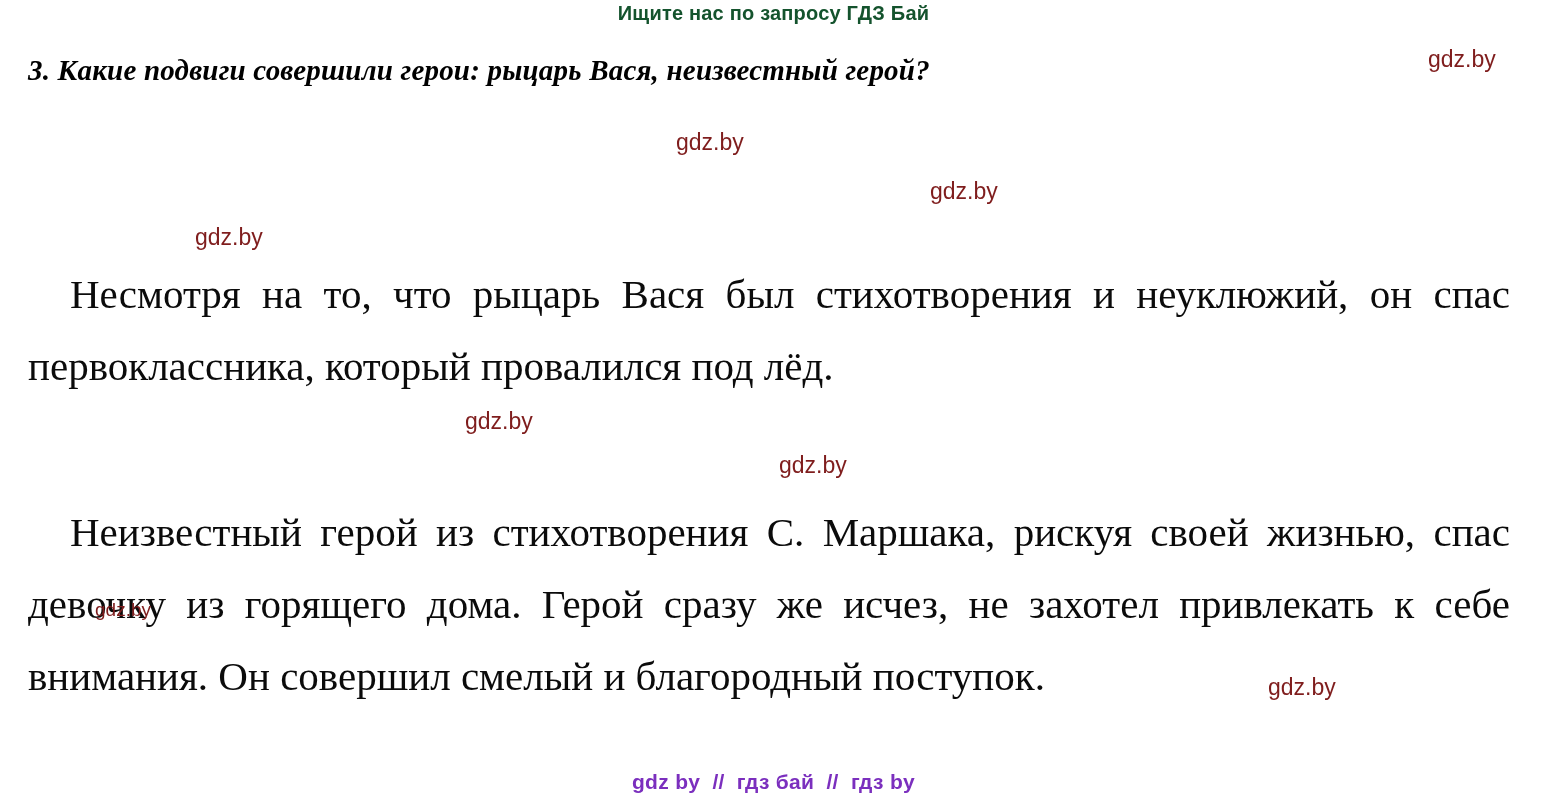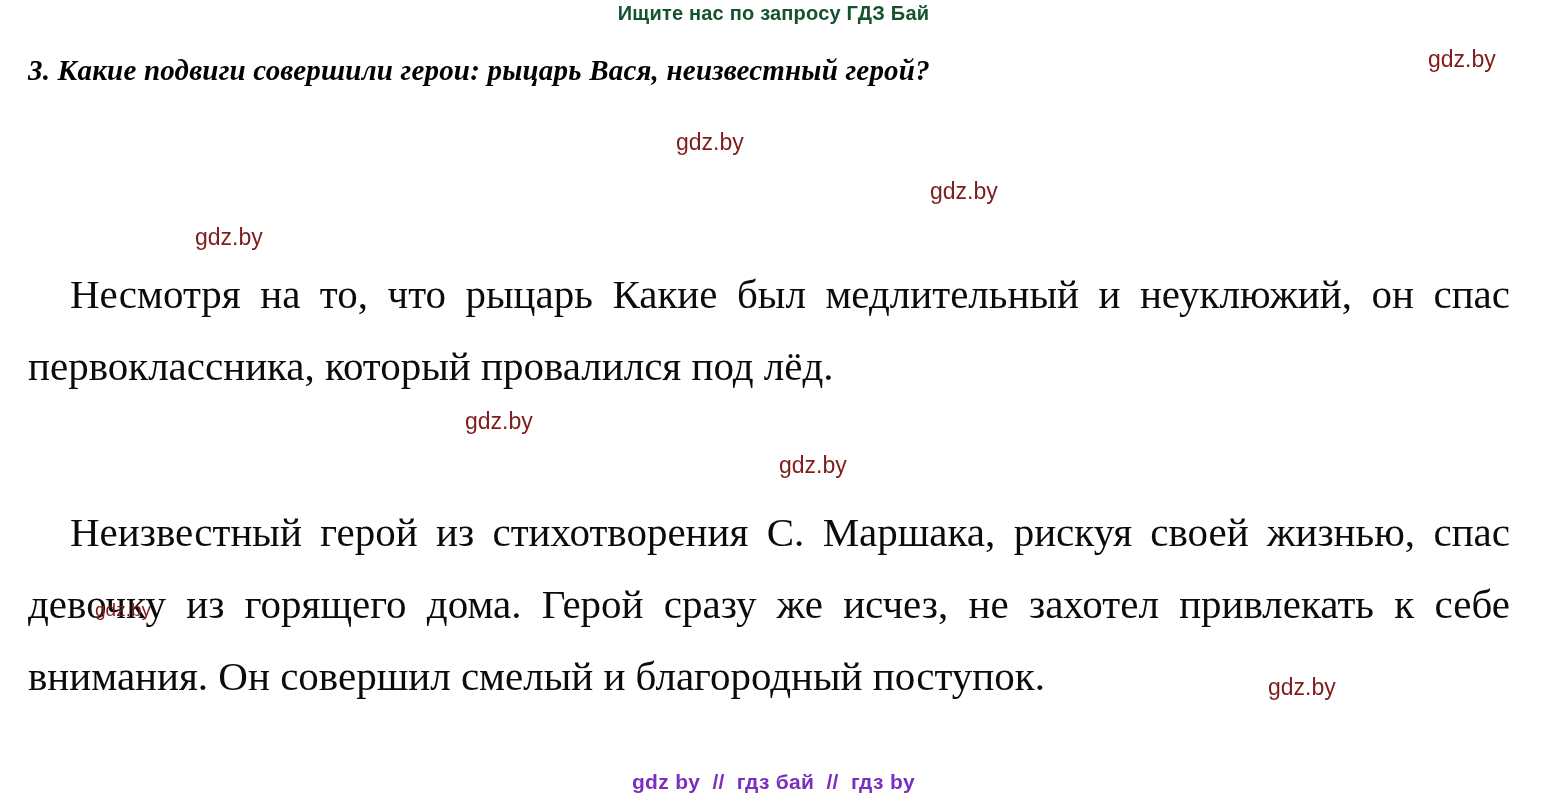--- a/index.html
+++ b/index.html
@@ -98,21 +98,21 @@
 </style>
 </head>
 <body>
 
 <div class="page">
 
   <div id="top-banner">Ищите нас по запросу ГДЗ Бай</div>
 
   <div id="question">3. Какие подвиги совершили герои: рыцарь Вася, неизвестный герой?</div>
 
-  <div class="para" id="para-1">Несмотря на то, что рыцарь Какие был медлительный и неуклюжий, он спас первоклассника, который провалился под лёд.</div>
+  <div class="para" id="para-1">Несмотря на то, что рыцарь Вася был стихотворения и неуклюжий, он спас первоклассника, который провалился под лёд.</div>
 
   <div class="para" id="para-2">Неизвестный герой из стихотворения С. Маршака, рискуя своей жизнью, спас девочку из горящего дома. Герой сразу же исчез, не захотел привлекать к себе внимания. Он совершил смелый и благородный поступок.</div>
 
   <div class="wm" id="wm-0">gdz.by</div>
   <div class="wm" id="wm-1">gdz.by</div>
   <div class="wm" id="wm-2">gdz.by</div>
   <div class="wm" id="wm-3">gdz.by</div>
   <div class="wm" id="wm-4">gdz.by</div>
   <div class="wm" id="wm-5">gdz.by</div>
   <div class="wm small" id="wm-6">gdz.by</div>

